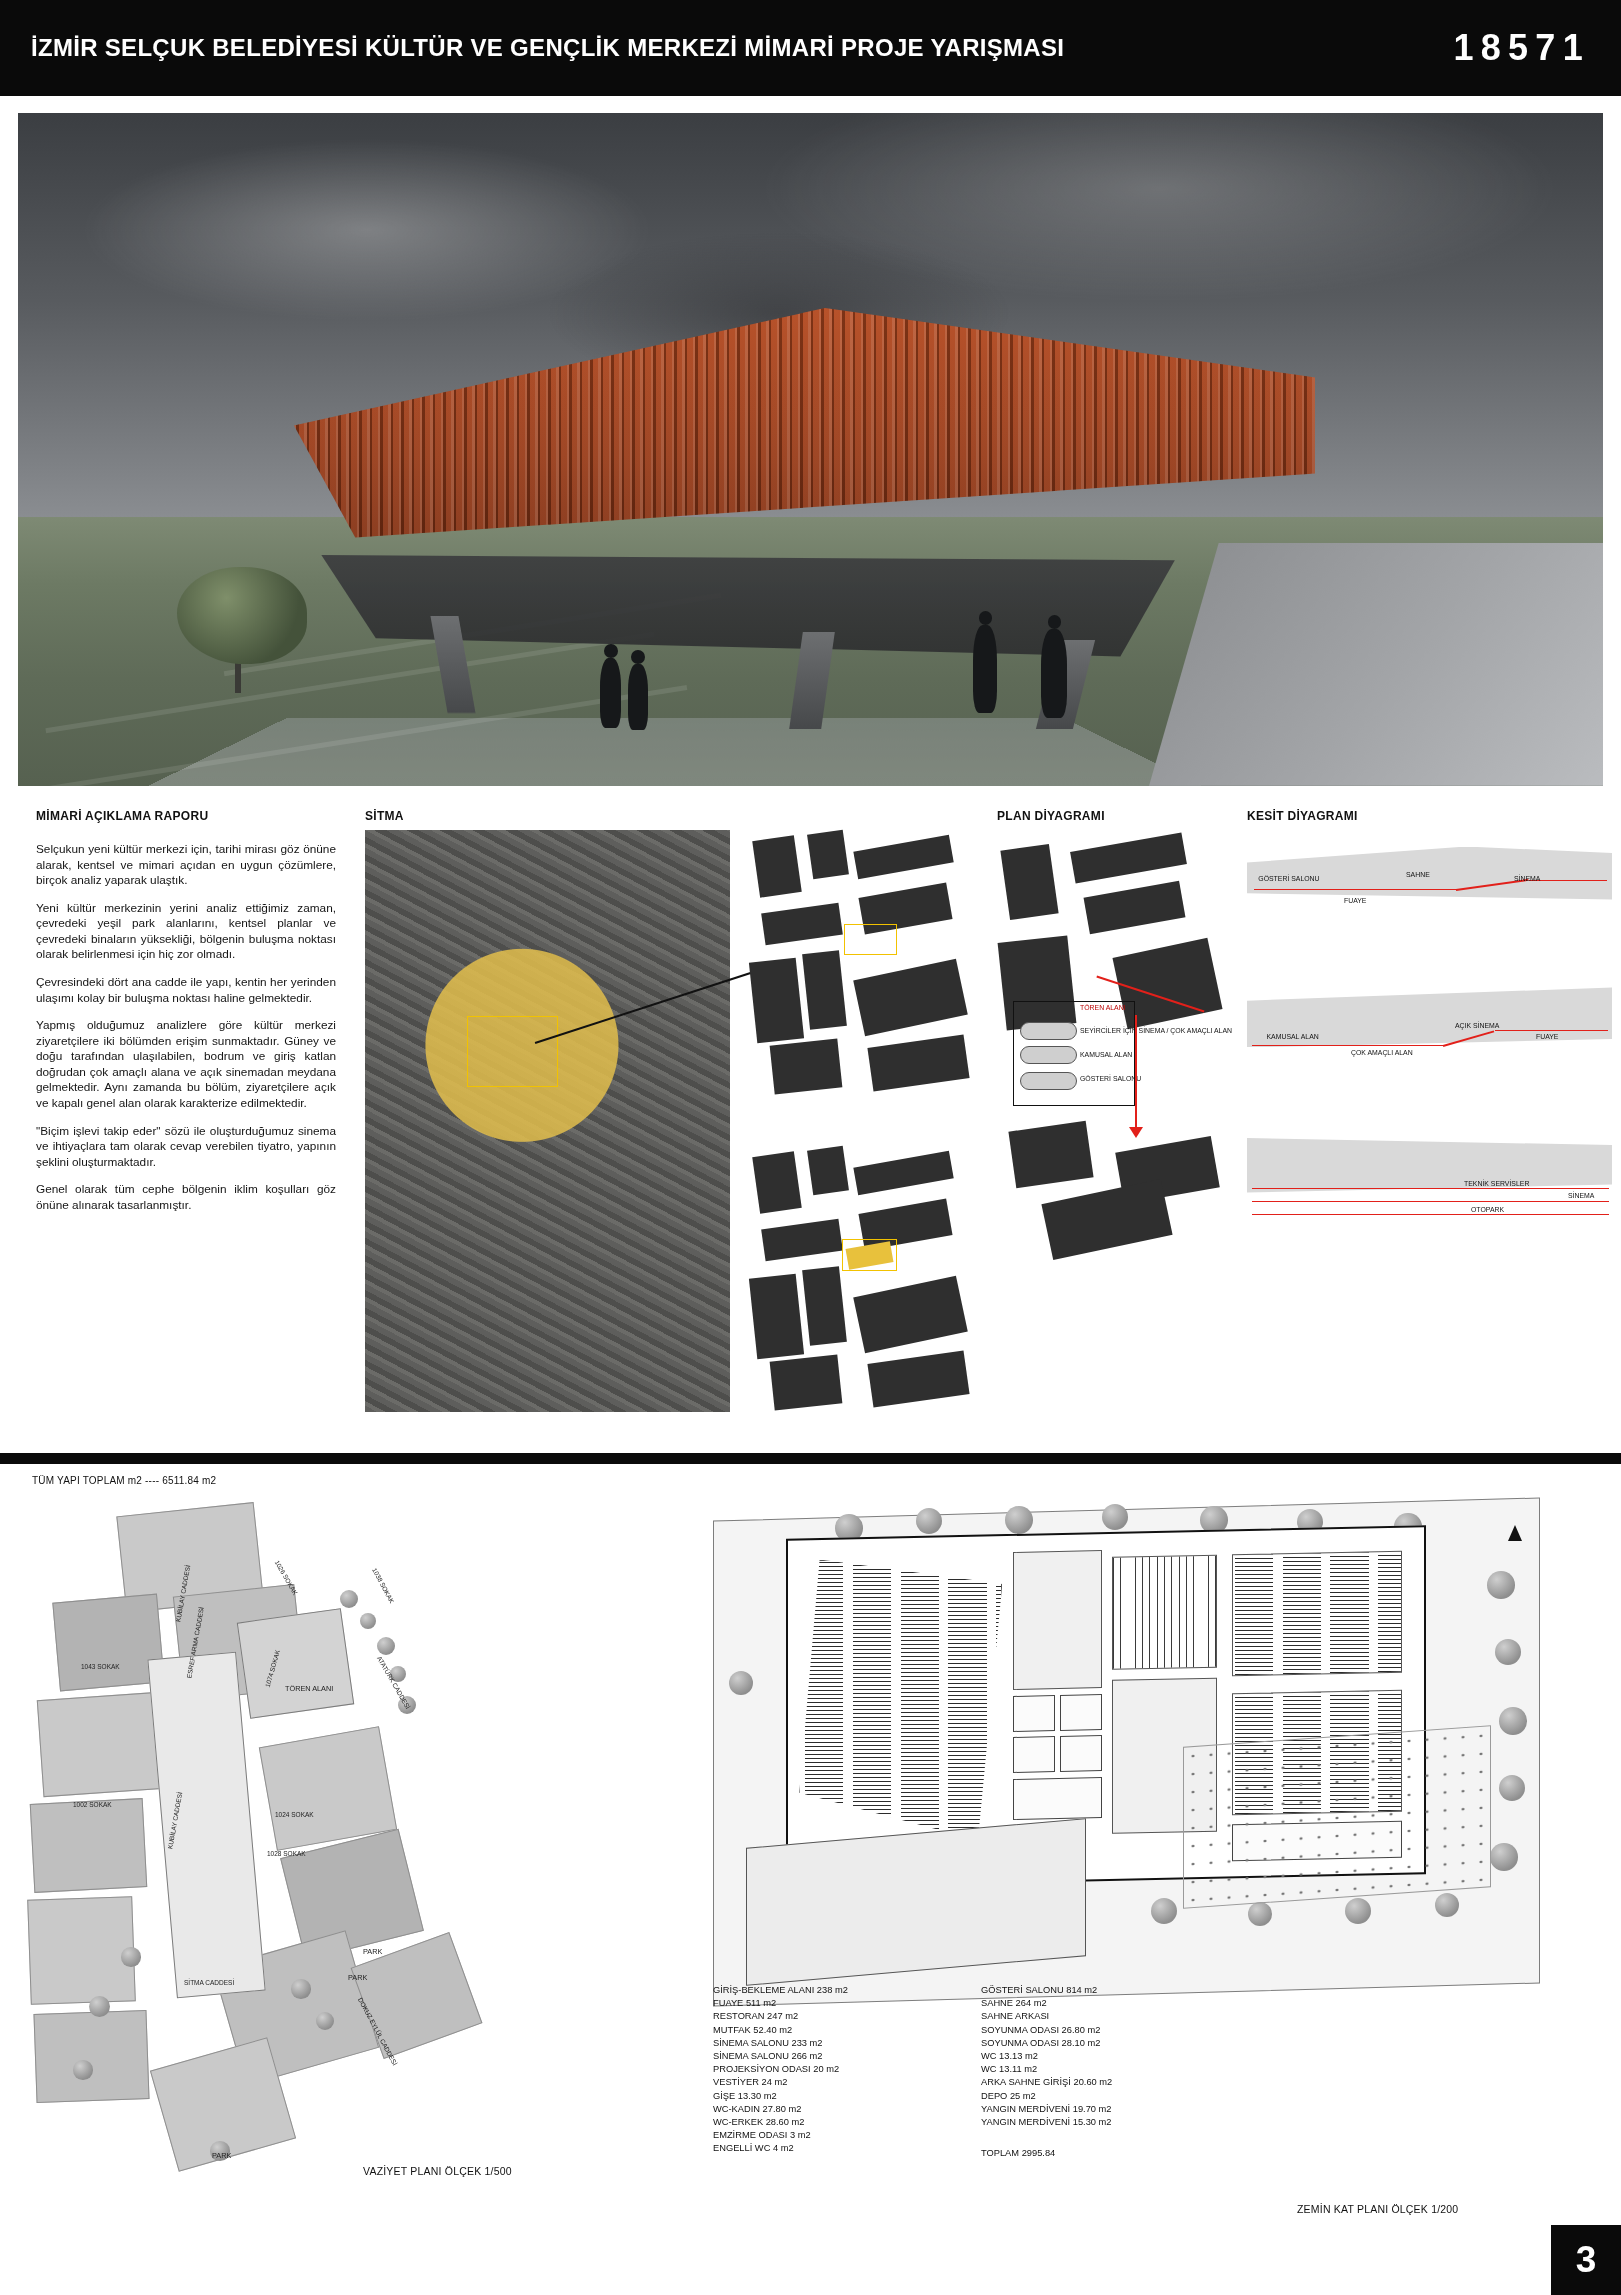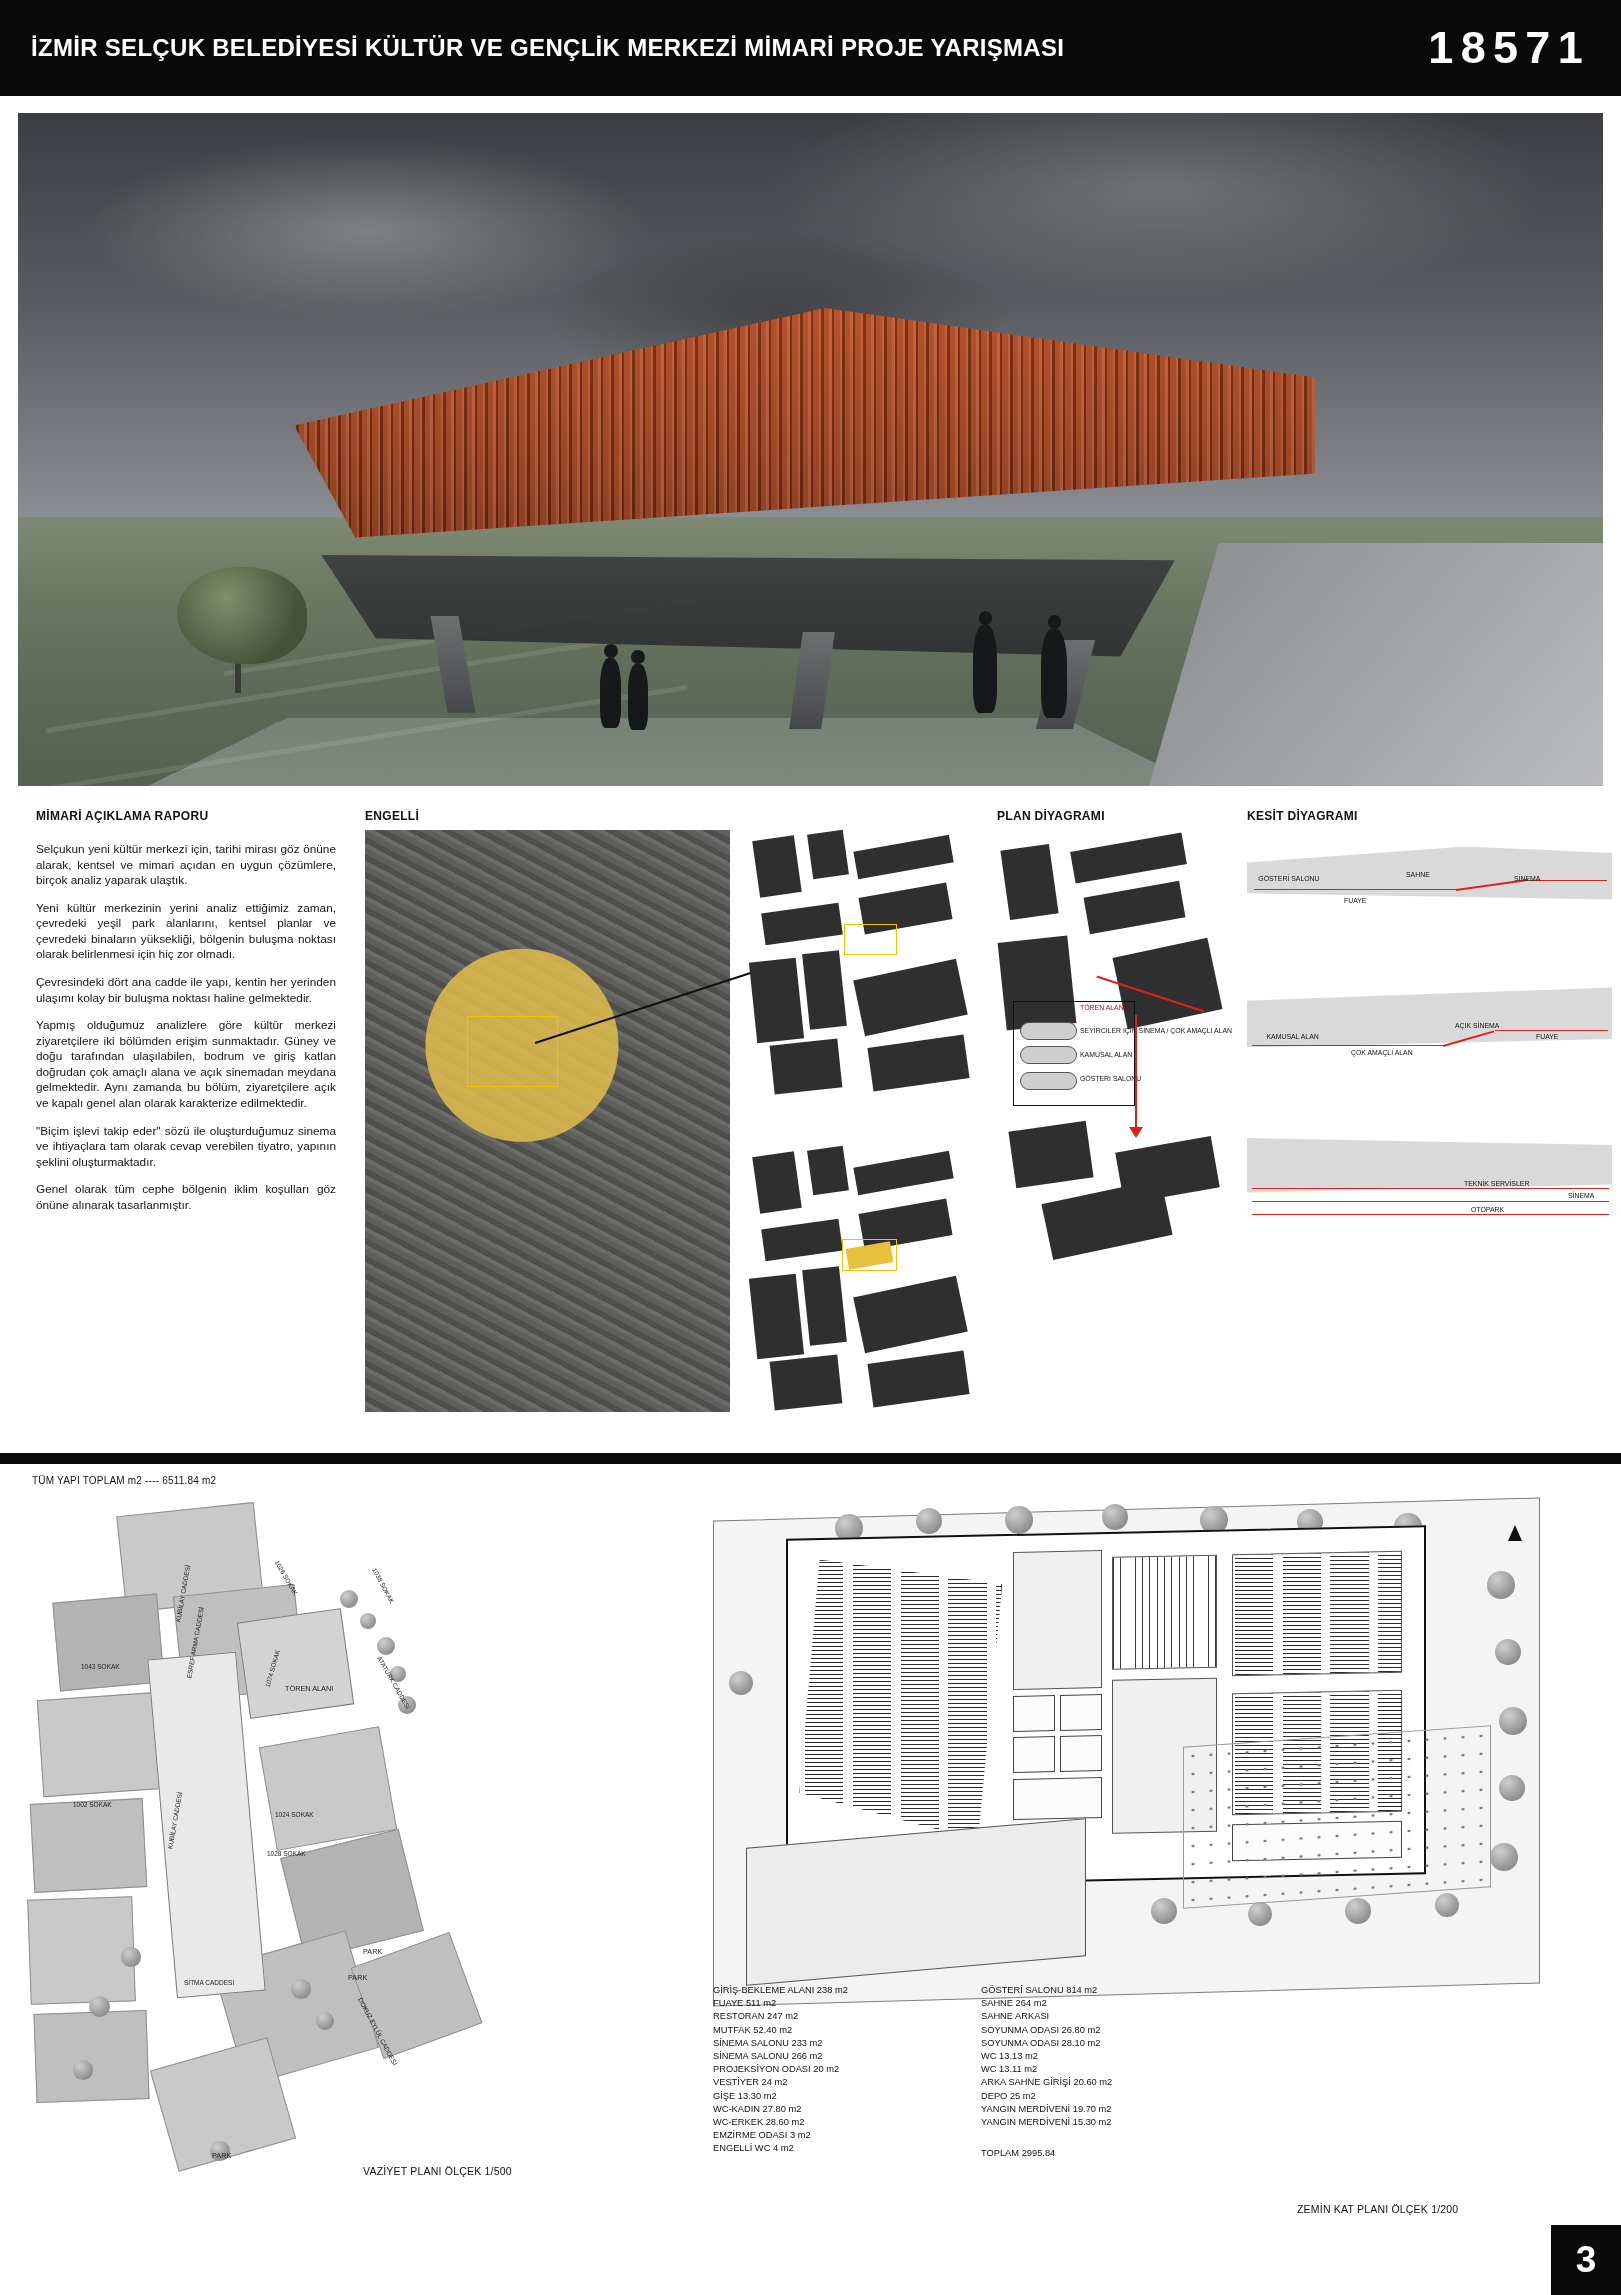--- a/index.html
+++ b/index.html
@@ -29,21 +29,21 @@
   }
   .header-title {
     color: #ffffff;
     font-size: 24px;
     font-weight: bold;
     letter-spacing: 0.3px;
     white-space: nowrap;
   }
   .header-code {
     color: #ffffff;
-    font-size: 45px;
+    font-size: 36px;
     font-weight: bold;
     letter-spacing: 7.3px;
     white-space: nowrap;
   }
 
   
   .render-band {
     position: absolute;
     left: 18px; top: 113px;
     width: 1585px; height: 673px;
@@ -331,21 +331,21 @@
       <div class="report-body">
         <p>Selçukun yeni kültür merkezi için, tarihi mirası göz önüne alarak, kentsel ve mimari açıdan en uygun çözümlere, birçok analiz yaparak ulaştık.</p>
         <p>Yeni kültür merkezinin yerini analiz ettiğimiz zaman, çevredeki yeşil park alanlarını, kentsel planlar ve çevredeki binaların yüksekliği, bölgenin buluşma noktası olarak belirlenmesi için hiç zor olmadı.</p>
         <p>Çevresindeki dört ana cadde ile yapı, kentin her yerinden ulaşımı kolay bir buluşma noktası haline gelmektedir.</p>
         <p>Yapmış olduğumuz analizlere göre kültür merkezi ziyaretçilere iki bölümden erişim sunmaktadır. Güney ve doğu tarafından ulaşılabilen, bodrum ve giriş katlan doğrudan çok amaçlı alana ve açık sinemadan meydana gelmektedir. Aynı zamanda bu bölüm, ziyaretçilere açık ve kapalı genel alan olarak karakterize edilmektedir.</p>
         <p>"Biçim işlevi takip eder" sözü ile oluşturduğumuz sinema ve ihtiyaçlara tam olarak cevap verebilen tiyatro, yapının şeklini oluşturmaktadır.</p>
         <p>Genel olarak tüm cephe bölgenin iklim koşulları göz önüne alınarak tasarlanmıştır.</p>
       </div>
     </div>
 
-    <div class="sec-label analiz-label">ENGELLİ</div>
+    <div class="sec-label analiz-label">SİTMA</div>
 
     <div class="aerial">
       <div class="aerial-box"></div>
       <div class="leader"></div>
     </div>
 
     <div class="urban-col">
       <div class="urban-blk" style="left:8px; top:8px; width:42px; height:57px; transform:rotate(-8deg);"></div>
       <div class="urban-blk" style="left:62px; top:1.6px; width:36px; height:45px; transform:rotate(-8deg);"></div>
       <div class="urban-blk" style="left:107px; top:13px; width:97px; height:27.6px; transform:rotate(-10deg);"></div>

